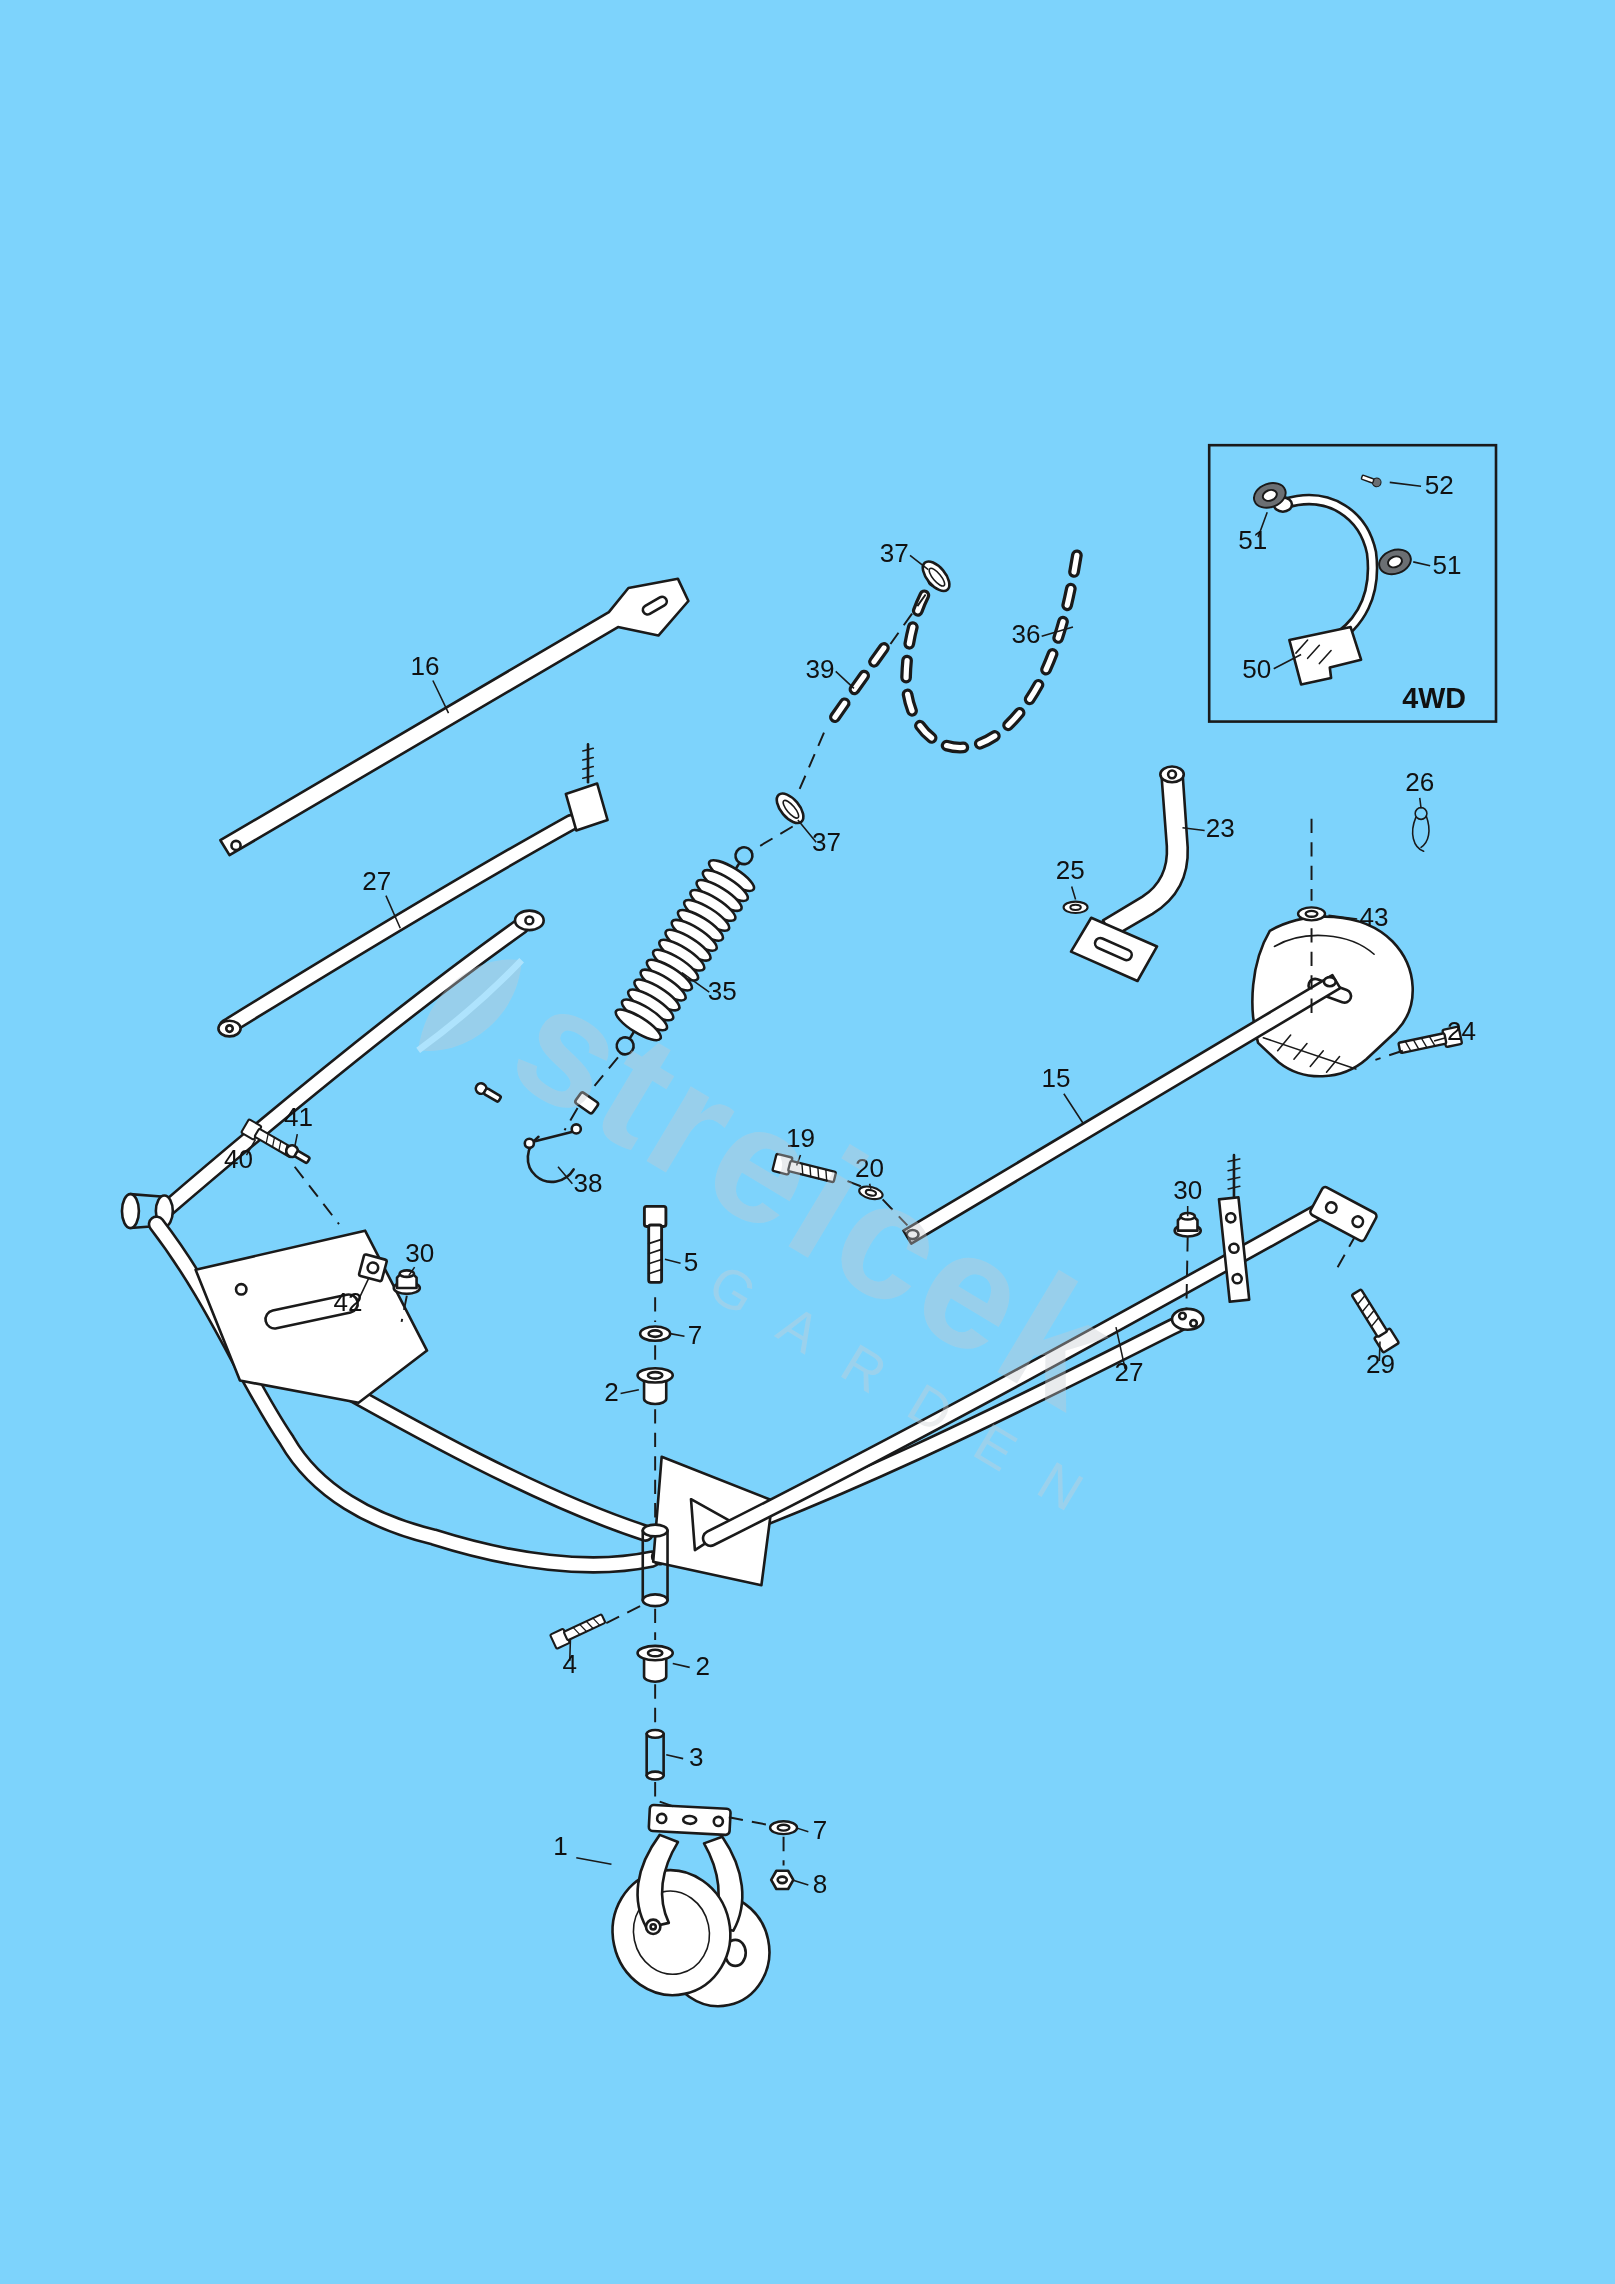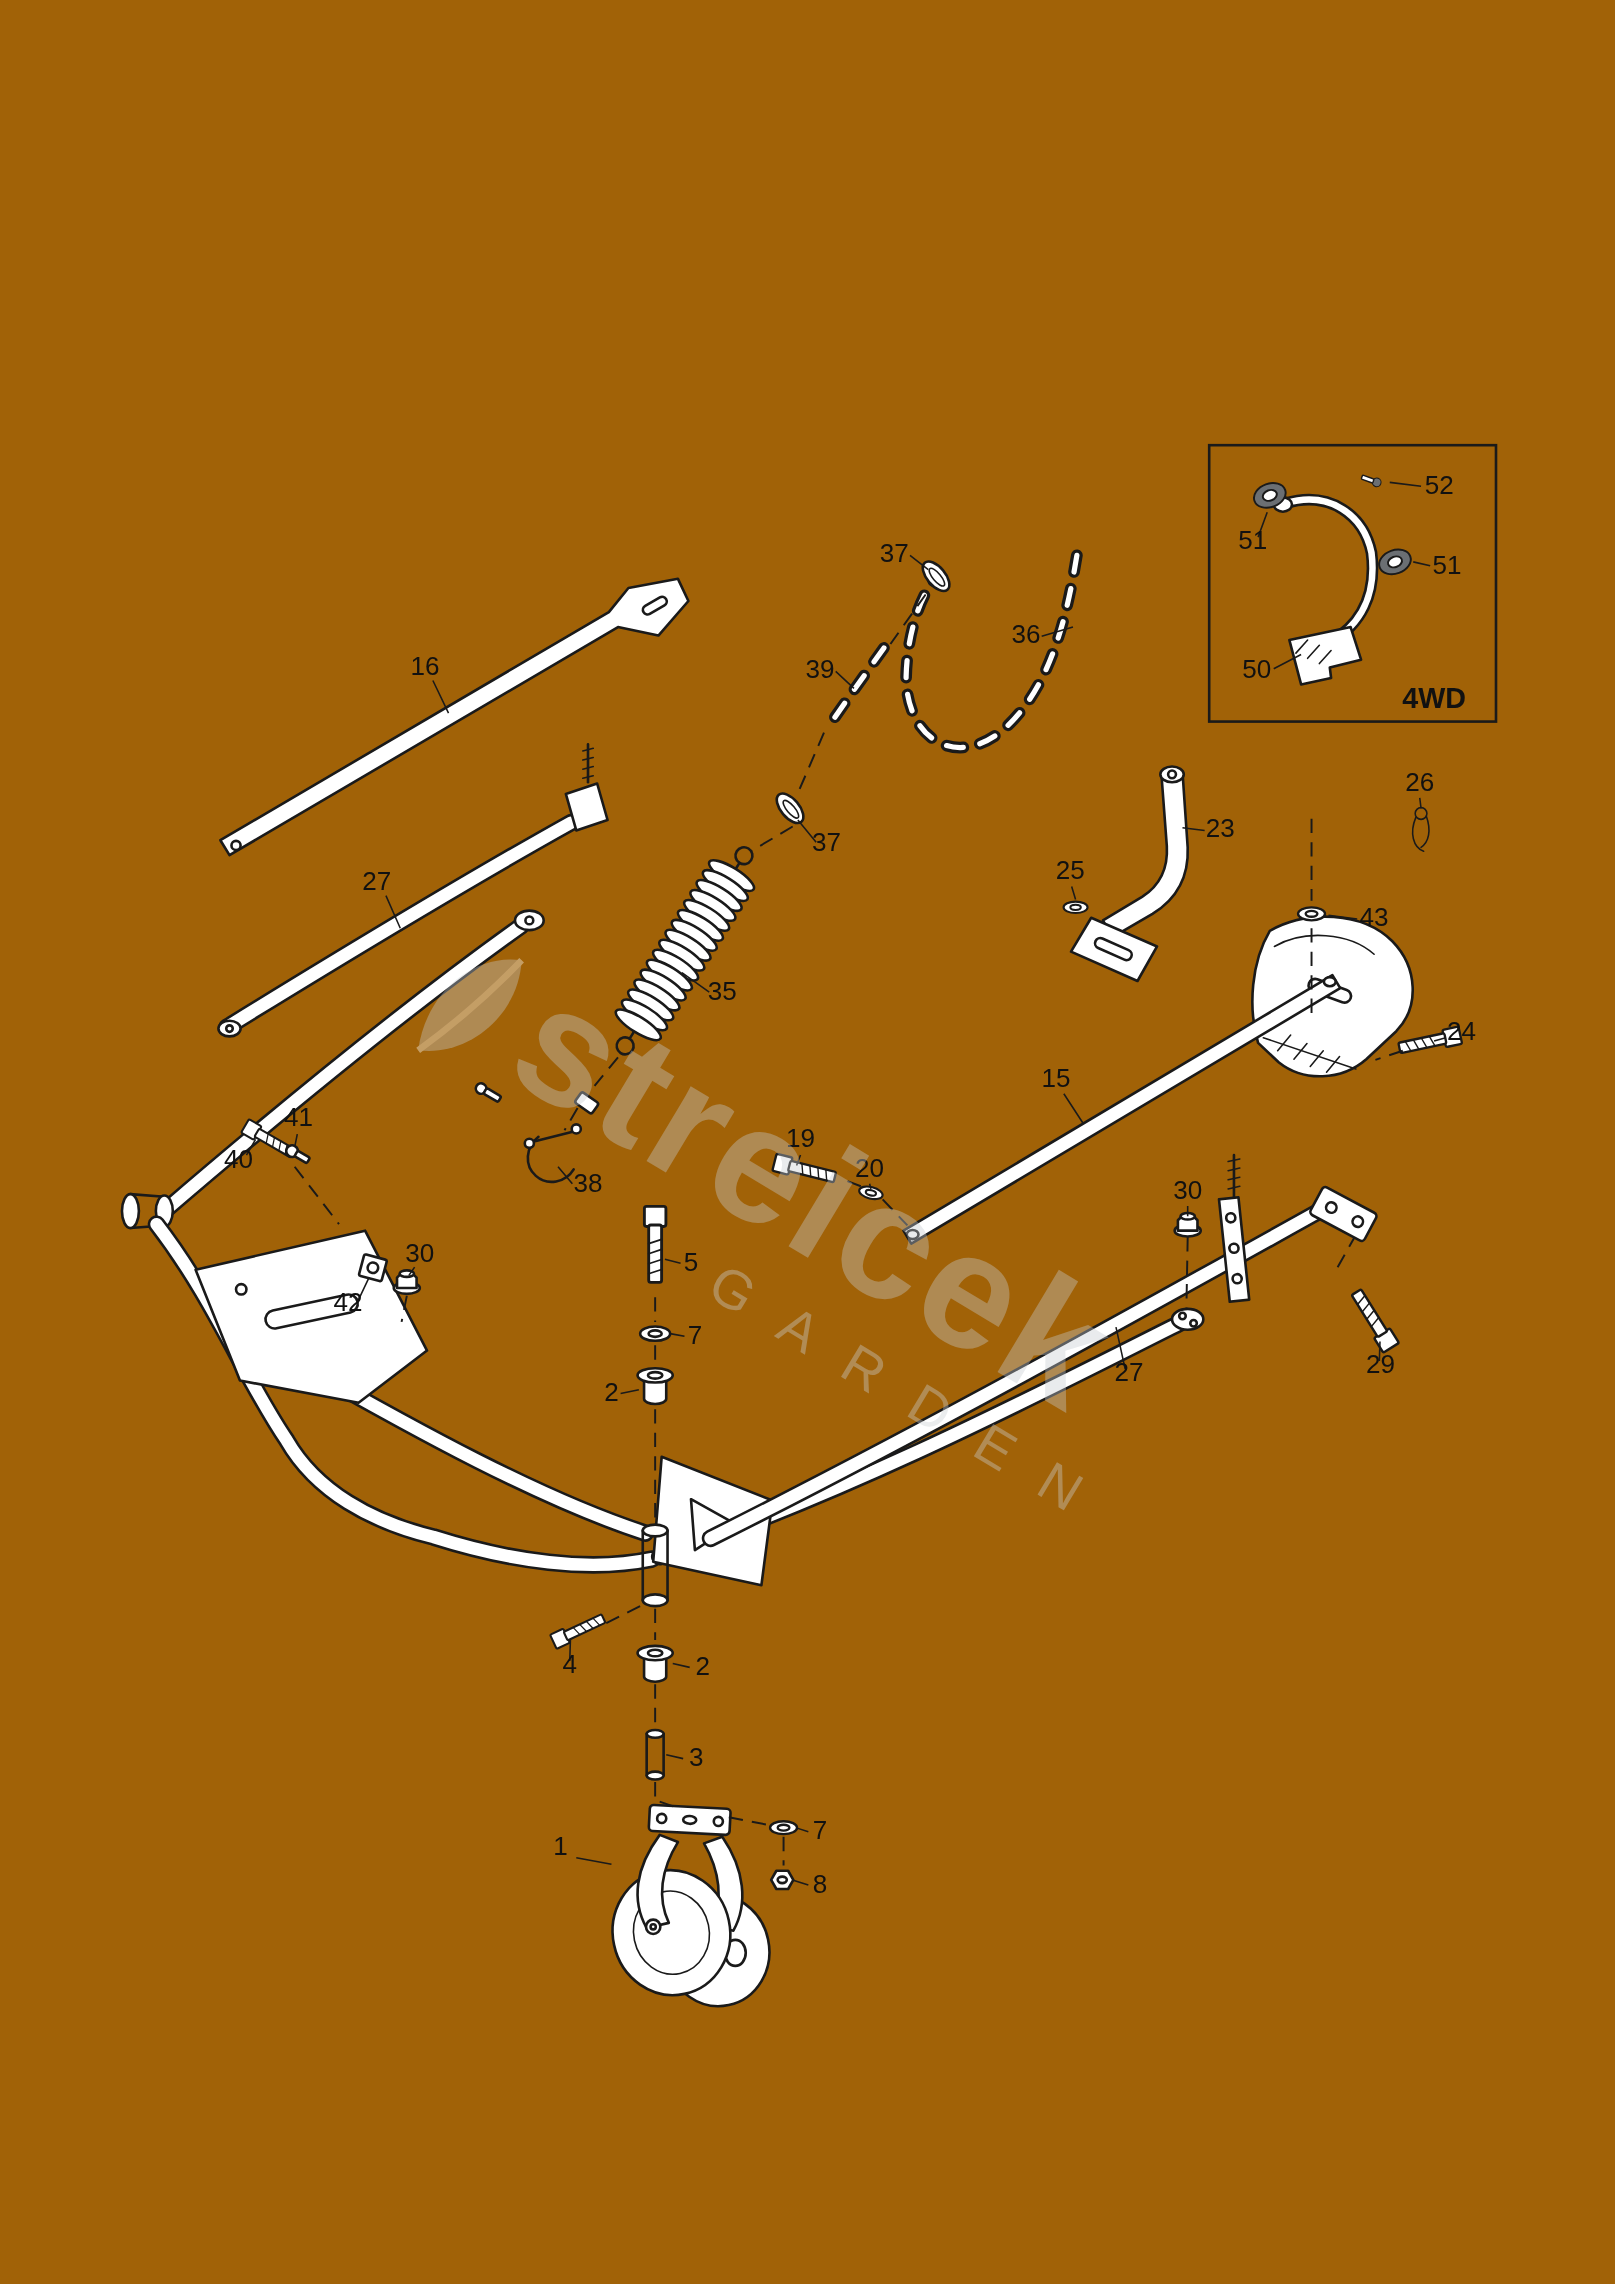--- a/index.html
+++ b/index.html
@@ -1,16 +1,16 @@
 <!DOCTYPE html>
 <html style="font-size:10.4px"><head>
 <meta charset="utf-8">
 <style>
   html,body{margin:0;padding:0;background:#ffffff;}
-  .stage{position:relative;width:1616px;height:2284px;background:#a16207;overflow:hidden;
+  .stage{position:relative;width:1616px;height:2284px;background:#7dd3fc;overflow:hidden;
          font-family:"Liberation Sans",sans-serif;}
   svg{position:absolute;left:0;top:0;}
   .ln{fill:none;stroke:#1a1a1a;stroke-width:4;stroke-linecap:round;stroke-linejoin:round;}
   .lnf{fill:#ffffff;stroke:#1a1a1a;stroke-width:4;stroke-linejoin:round;}
   .thin{stroke-width:2.4;}
   .tube-o{fill:none;stroke:#1a1a1a;stroke-width:27;stroke-linecap:round;}
   .tube-i{fill:none;stroke:#ffffff;stroke-width:19;stroke-linecap:round;}
   .tubeS-o{fill:none;stroke:#1a1a1a;stroke-width:18;stroke-linecap:round;}
   .tubeS-i{fill:none;stroke:#ffffff;stroke-width:10;stroke-linecap:round;}
   .chain-o{fill:none;stroke:#1a1a1a;stroke-width:18;stroke-linecap:round;stroke-dasharray:26 26;}

